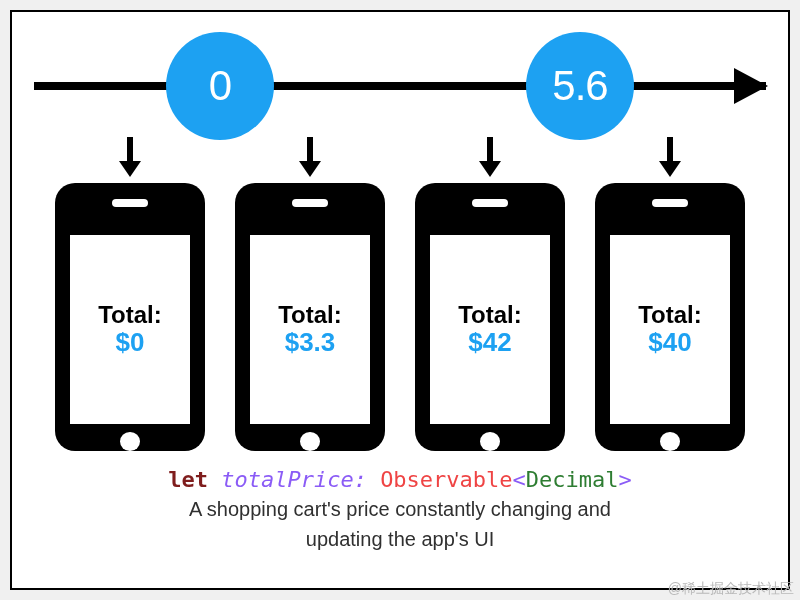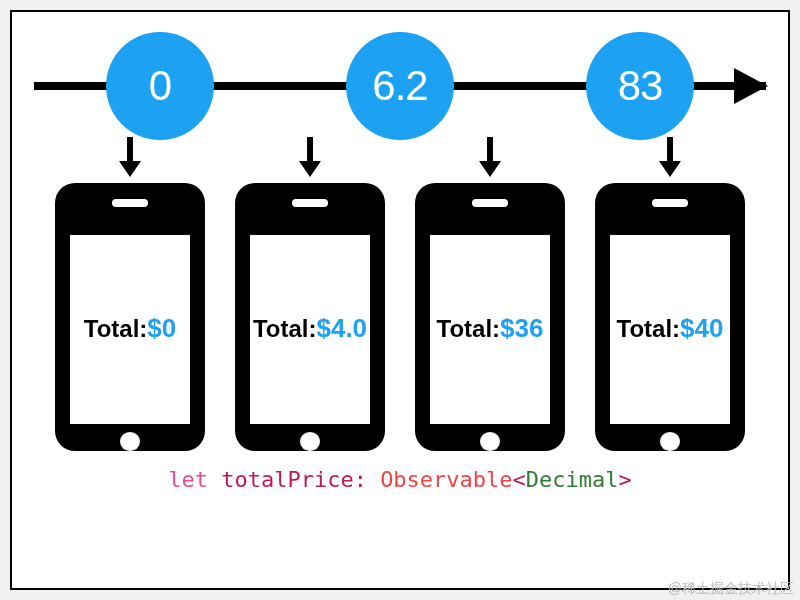--- a/index.html
+++ b/index.html
@@ -113,21 +113,21 @@
     background: #fff;
     border-radius: 4px;
     margin-top: 16px;
   }
   .phone .screen {
     background: #fff;
     width: 120px;
     height: 196px;
     margin-top: 28px;
     display: flex;
-    flex-direction: row;
+    flex-direction: column;
     align-items: center;
     justify-content: center;
   }
   .phone .home {
     width: 20px;
     height: 20px;
     border-radius: 50%;
     background: #fff;
     margin-top: 8px;
   }
@@ -143,22 +143,22 @@
     margin-top: -2px;
   }
   .caption {
     text-align: center;
     margin-top: 16px;
   }
   .code-line {
     font-family: ui-monospace, "SF Mono", Menlo, Consolas, monospace;
     font-size: 22px;
   }
-  .kw-let { color: #ec4899; font-weight: 400; }
-  .kw-var { color: #be185d; }
+  .kw-let { color: #7f1d1d; font-weight: 700; }
+  .kw-var { color: #8b5cf6; font-style: italic; }
   .kw-type { color: #ef4444; }
   .kw-gen { color: #2e7d32; text-align: center; }
   .desc {
     font-size: 20px;
     color: #303030;
     line-height: 1.3;
     margin-top: 4px;
   }
   .watermark {
     position: absolute;
@@ -171,22 +171,21 @@
 </head>
 <body>
 
 <div class="frame">
 
   <div class="timeline-area">
     <div class="axis"></div>
     <div class="axis-head"></div>
     <div class="marbles">
       <div class="marble">0</div>
-      <div class="marble">6.2</div>
-      <div class="marble">83</div>
+      <div class="marble">5.6</div>
     </div>
   </div>
 
   <div class="down-arrows">
     <div class="down-arrow">
         <div class="stem"></div>
         <div class="head"></div>
       </div>
     <div class="down-arrow">
         <div class="stem"></div>
@@ -208,43 +207,45 @@
       <div class="screen">
         <div class="total-label">Total:</div>
         <div class="total-value">$0</div>
       </div>
       <div class="home"></div>
     </div>
     <div class="phone">
       <div class="speaker"></div>
       <div class="screen">
         <div class="total-label">Total:</div>
-        <div class="total-value">$4.0</div>
-      </div>
-      <div class="home"></div>
-    </div>
-    <div class="phone">
-      <div class="speaker"></div>
-      <div class="screen">
-        <div class="total-label">Total:</div>
-        <div class="total-value">$36</div>
+        <div class="total-value">$3.3</div>
+      </div>
+      <div class="home"></div>
+    </div>
+    <div class="phone">
+      <div class="speaker"></div>
+      <div class="screen">
+        <div class="total-label">Total:</div>
+        <div class="total-value">$42</div>
       </div>
       <div class="home"></div>
     </div>
     <div class="phone">
       <div class="speaker"></div>
       <div class="screen">
         <div class="total-label">Total:</div>
         <div class="total-value">$40</div>
       </div>
       <div class="home"></div>
     </div>
   </div>
 
   <div class="caption">
     <div class="code-line">
       <span class="kw-let">let</span><span class="kw-var"> totalPrice: </span><span class="kw-type">Observable</span><span class="kw-var">&lt;</span><span class="kw-gen">Decimal</span><span class="kw-var">&gt;</span>
     </div>
+    <div class="desc">A shopping cart's price constantly changing and</div>
+    <div class="desc">updating the app's UI</div>
   </div>
 
 </div>
 
 <div class="watermark">@稀土掘金技术社区</div>
 
 </body></html>

